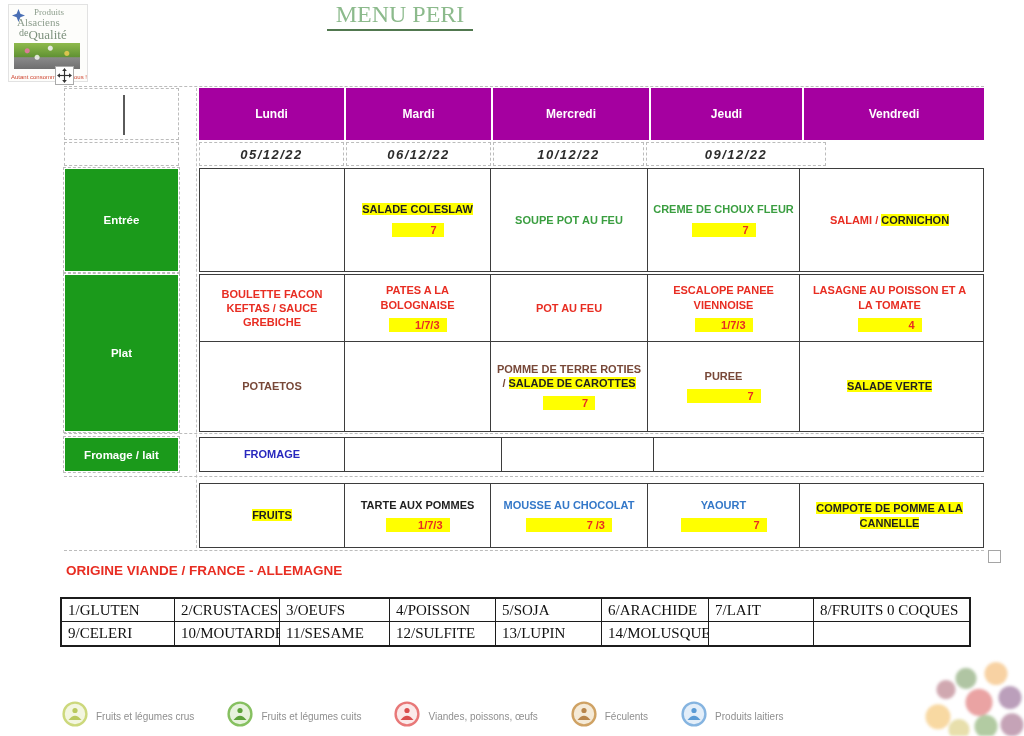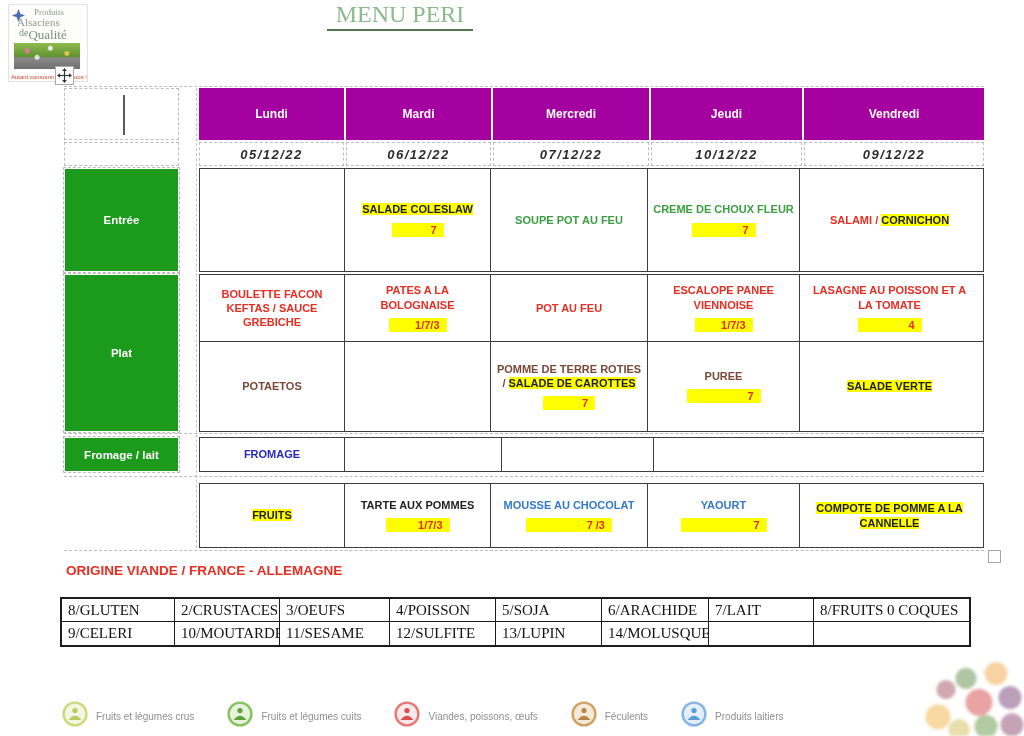--- a/index.html
+++ b/index.html
@@ -171,21 +171,20 @@
       <div class="day-cell" style="width: 145px;">Mardi</div>
       <div class="day-cell" style="width: 156px;">Mercredi</div>
       <div class="day-cell" style="width: 151px;">Jeudi</div>
       <div class="day-cell" style="width: 180px;">Vendredi</div>
     </div>
 
   <div class="dash-box" id="date-left-cell"></div>
   <div id="date-row">
       <div class="date-cell" style="width: 145px;">05/12/22</div>
       <div class="date-cell" style="width: 145px;">06/12/22</div>
-      <div class="date-cell" style="width: 156px;">07/12/22</div>
       <div class="date-cell" style="width: 151px;">10/12/22</div>
       <div class="date-cell" style="width: 180px;">09/12/22</div>
     </div>
 
   <div class="label-wrap" style="top:167px; height:106px;">
     <div class="label-green">Entrée</div>
   </div>
   <div class="label-wrap" style="top:273px; height:160px;">
     <div class="label-green">Plat</div>
   </div>
@@ -276,21 +275,21 @@
           <div class="cell-text"><span class="c-dark hl">COMPOTE DE POMME A LA CANNELLE</span></div>
         </div>
       </div>
     </div>
 
   <div class="resize-square"></div>
 
   <div id="origin-note">ORIGINE VIANDE / FRANCE - ALLEMAGNE</div>
 
   <div id="allergen-table">
-      <div class="al-cell bb">8/GLUTEN</div>
+      <div class="al-cell bb">1/GLUTEN</div>
       <div class="al-cell bb">2/CRUSTACES</div>
       <div class="al-cell bb">3/OEUFS</div>
       <div class="al-cell bb">4/POISSON</div>
       <div class="al-cell bb">5/SOJA</div>
       <div class="al-cell bb">6/ARACHIDE</div>
       <div class="al-cell bb">7/LAIT</div>
       <div class="al-cell no-br bb">8/FRUITS 0 COQUES</div>
       <div class="al-cell">9/CELERI</div>
       <div class="al-cell">10/MOUTARDE</div>
       <div class="al-cell">11/SESAME</div>

